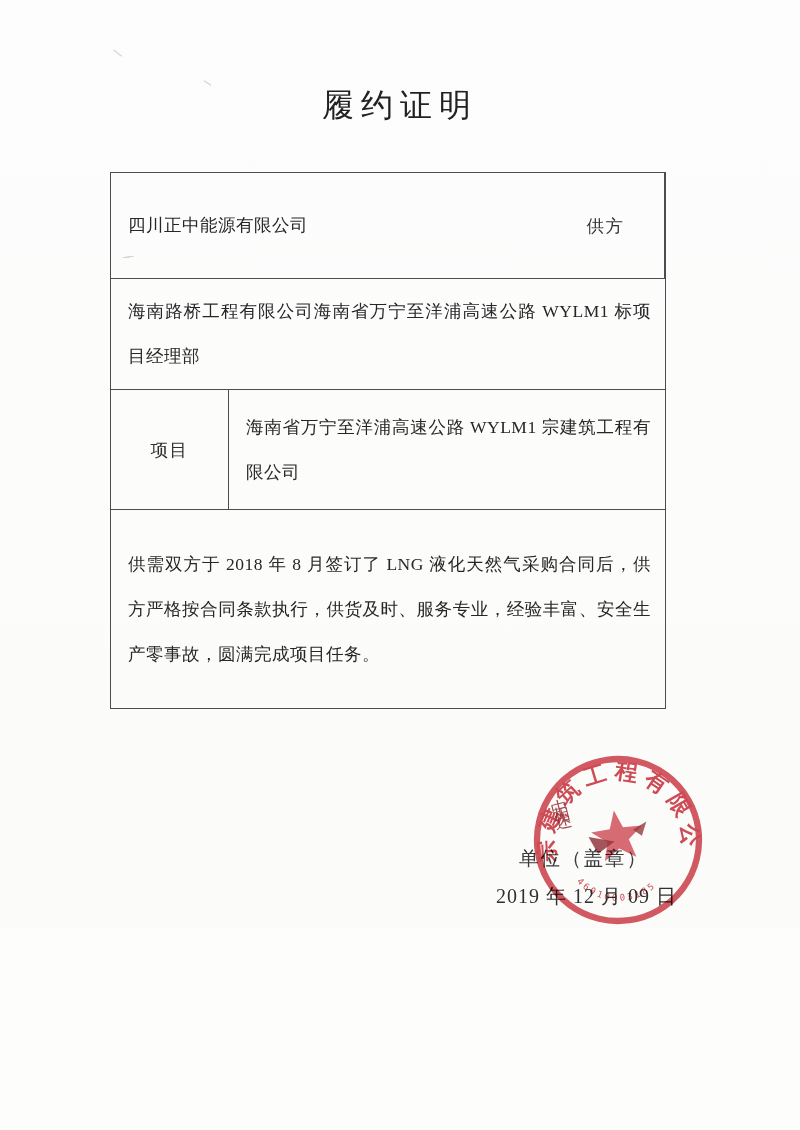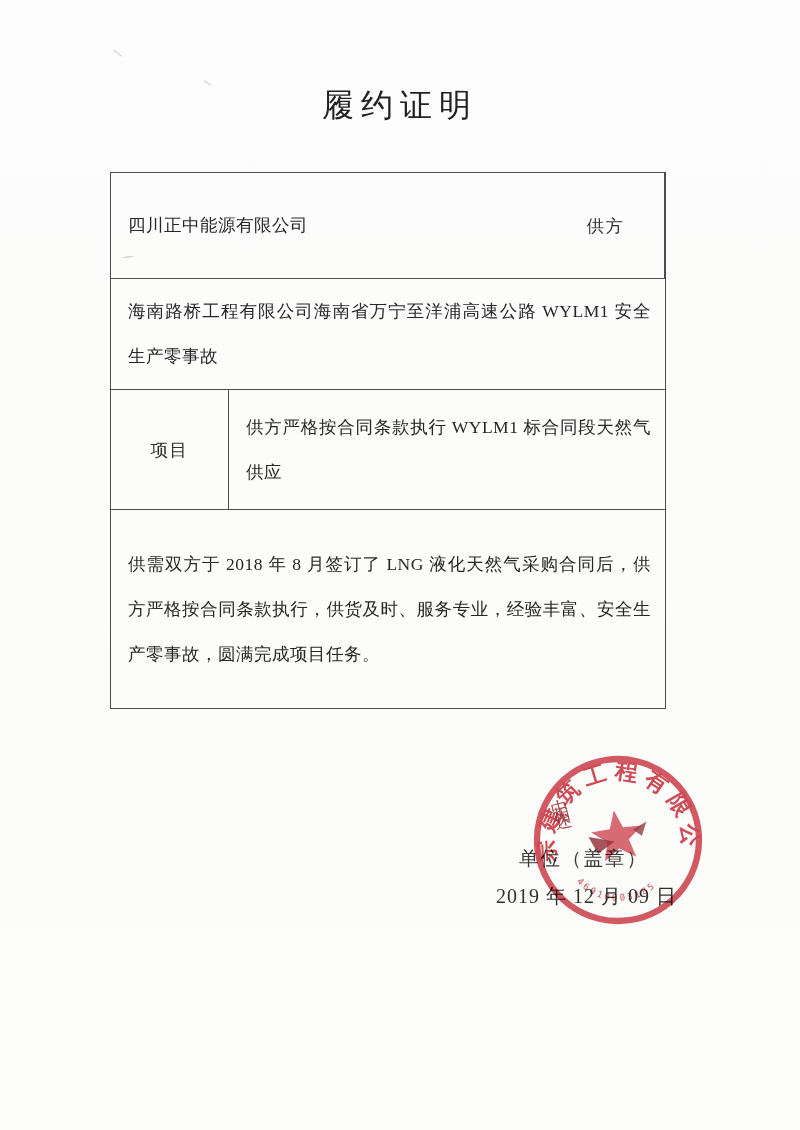--- a/index.html
+++ b/index.html
@@ -90,27 +90,27 @@
 
   <div class="doc-table">
     <div class="row" style="height:106px">
       <div class="cell content">
         <div class="txt">四川正中能源有限公司</div>
       </div>
       <div class="cell label">供方</div>
     </div>
     <div class="row" style="height:111px">
       <div class="cell content">
-        <div class="txt">海南路桥工程有限公司海南省万宁至洋浦高速公路 WYLM1 安全生产零事故</div>
+        <div class="txt">海南路桥工程有限公司海南省万宁至洋浦高速公路 WYLM1 标项目经理部</div>
       </div>
     </div>
     <div class="row" style="height:120px">
       <div class="cell label">项目</div>
       <div class="cell content">
-        <div class="txt">供方严格按合同条款执行 WYLM1 标合同段天然气供应</div>
+        <div class="txt">海南省万宁至洋浦高速公路 WYLM1 宗建筑工程有限公司</div>
       </div>
     </div>
     <div class="row" style="height:198px">
       <div class="cell content">
         <div class="txt">供需双方于 2018 年 8 月签订了 LNG 液化天然气采购合同后，供方严格按合同条款执行，供货及时、服务专业，经验丰富、安全生产零事故，圆满完成项目任务。</div>
       </div>
     </div>
   </div>
 
   <div class="unit-label">单位（盖章）</div>

